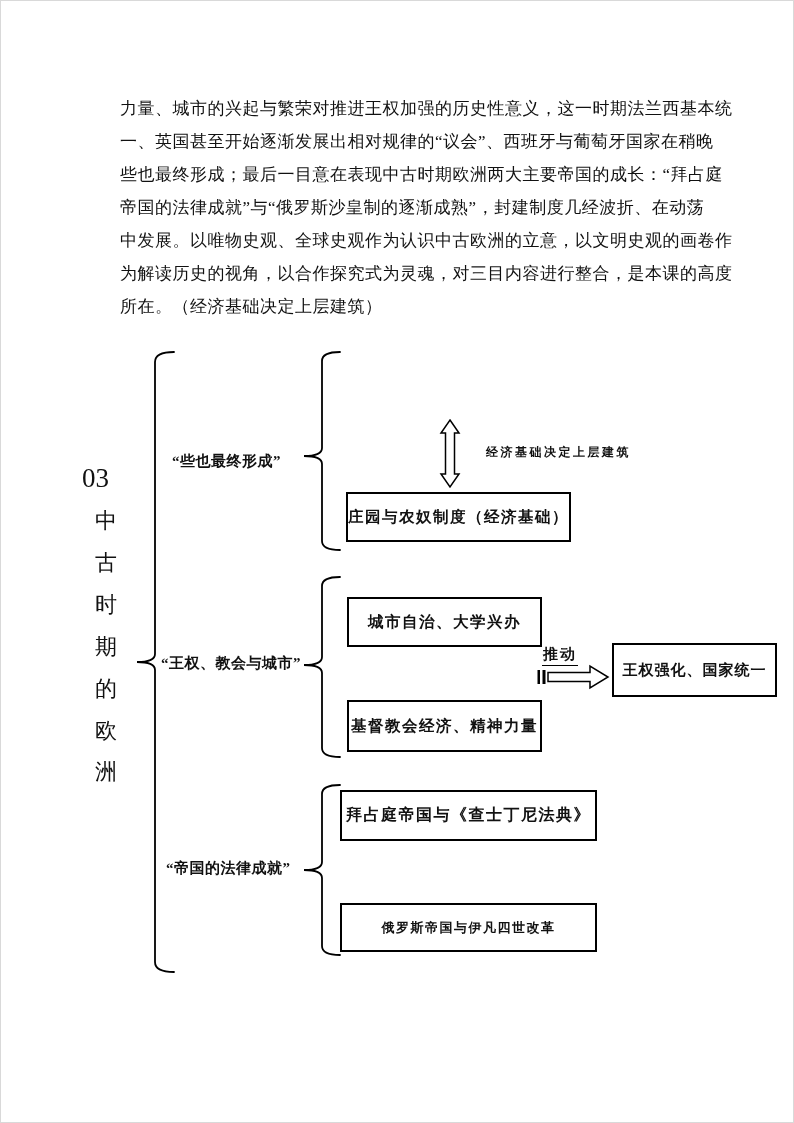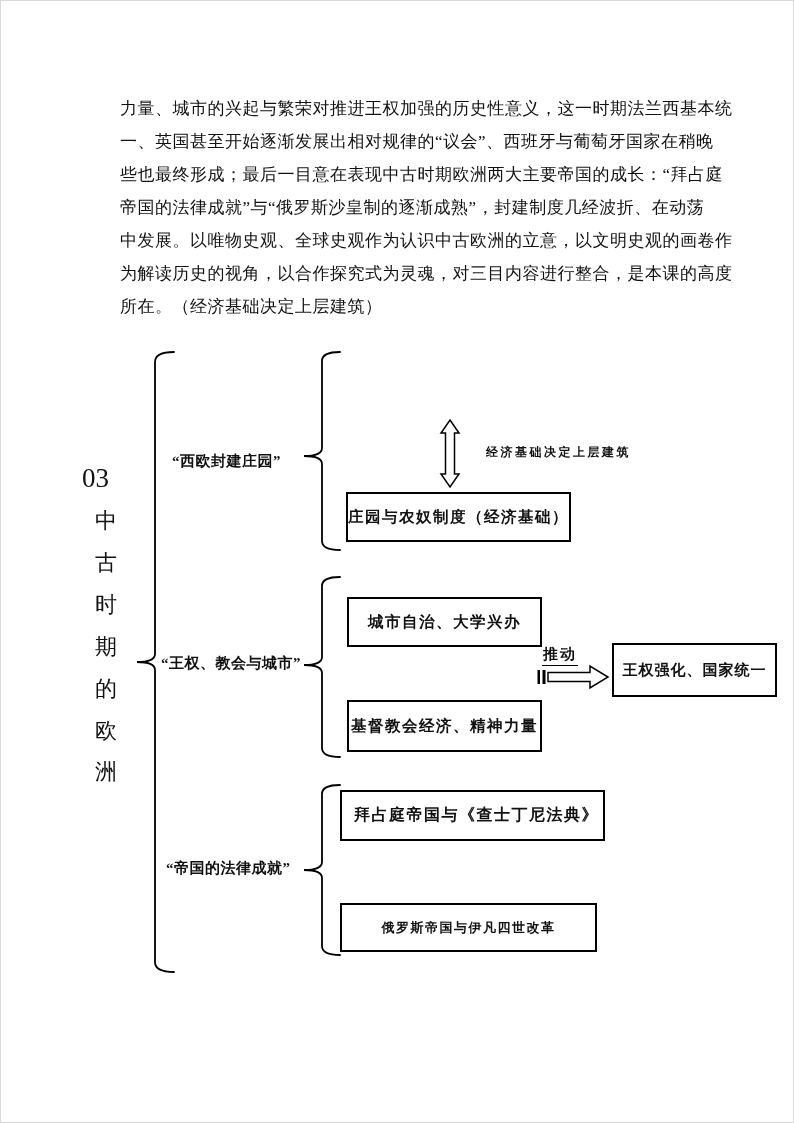--- a/index.html
+++ b/index.html
@@ -87,28 +87,28 @@
 
   <div class="unit-num">03</div>
   <div class="tchar" style="top:506px">中</div>
   <div class="tchar" style="top:548px">古</div>
   <div class="tchar" style="top:590px">时</div>
   <div class="tchar" style="top:632px">期</div>
   <div class="tchar" style="top:674px">的</div>
   <div class="tchar" style="top:716px">欧</div>
   <div class="tchar" style="top:757px">洲</div>
 
-  <div class="grp-label" style="left:172px;top:452px;">“西欧封建庄园”</div>
+  <div class="grp-label" style="left:172px;top:452px;">“些也最终形成”</div>
   <div class="grp-label" style="left:161px;top:654px;">“王权、教会与城市”</div>
   <div class="grp-label" style="left:166px;top:859px;">“帝国的法律成就”</div>
 
   <div class="dbox" style="left:346px;top:492px;width:221px;height:46px;">庄园与农奴制度（经济基础）</div>
   <div class="note" style="left:486px;top:444px;">经济基础决定上层建筑</div>
 
   <div class="dbox" style="left:347px;top:597px;width:191px;height:46px;">城市自治、大学兴办</div>
   <div class="dbox" style="left:347px;top:700px;width:191px;height:48px;">基督教会经济、精神力量</div>
   <div class="push-label">推动</div>
   <div class="dbox" style="left:612px;top:643px;width:161px;height:50px;font-size:15px;letter-spacing:1px;">王权强化、国家统一</div>
 
-  <div class="dbox" style="left:340px;top:790px;width:253px;height:47px;font-size:16px;padding-left:8px;">拜占庭帝国与《查士丁尼法典》</div>
+  <div class="dbox" style="left:340px;top:790px;width:253px;height:47px;font-size:16px;">拜占庭帝国与《查士丁尼法典》</div>
   <div class="dbox" style="left:340px;top:903px;width:253px;height:45px;font-size:13px;">俄罗斯帝国与伊凡四世改革</div>
 
 </div>
 
 </body></html>

